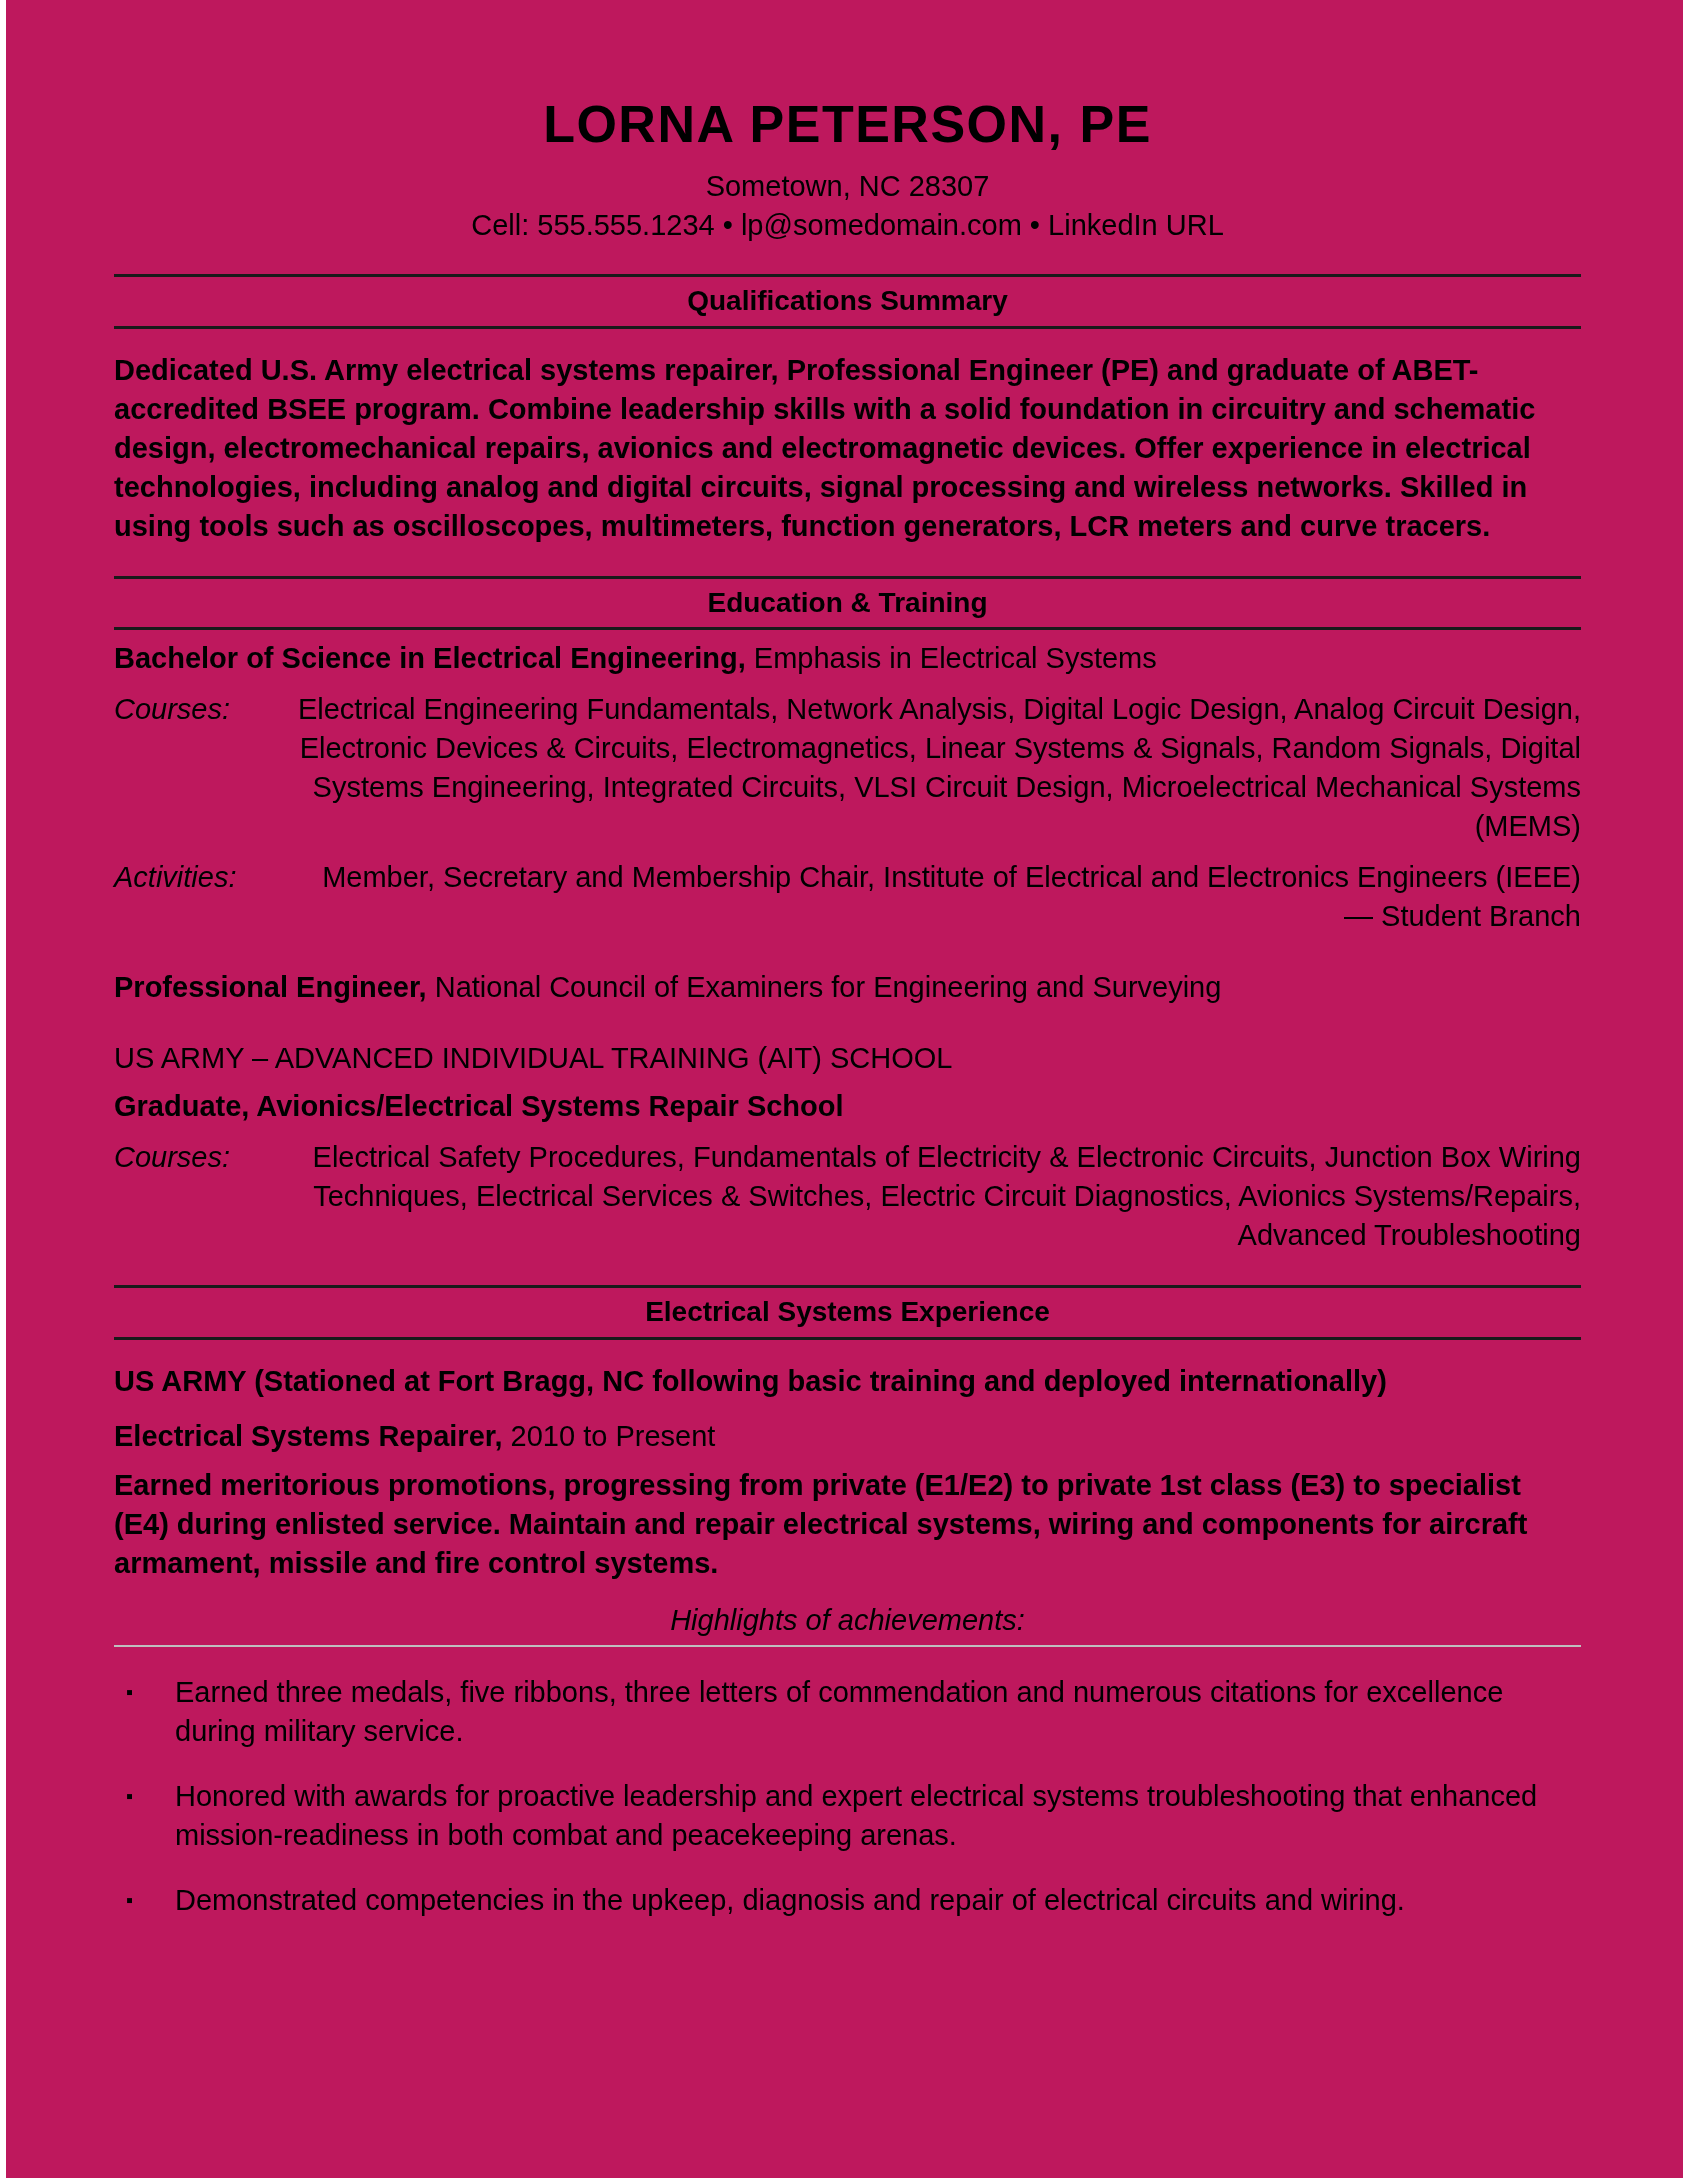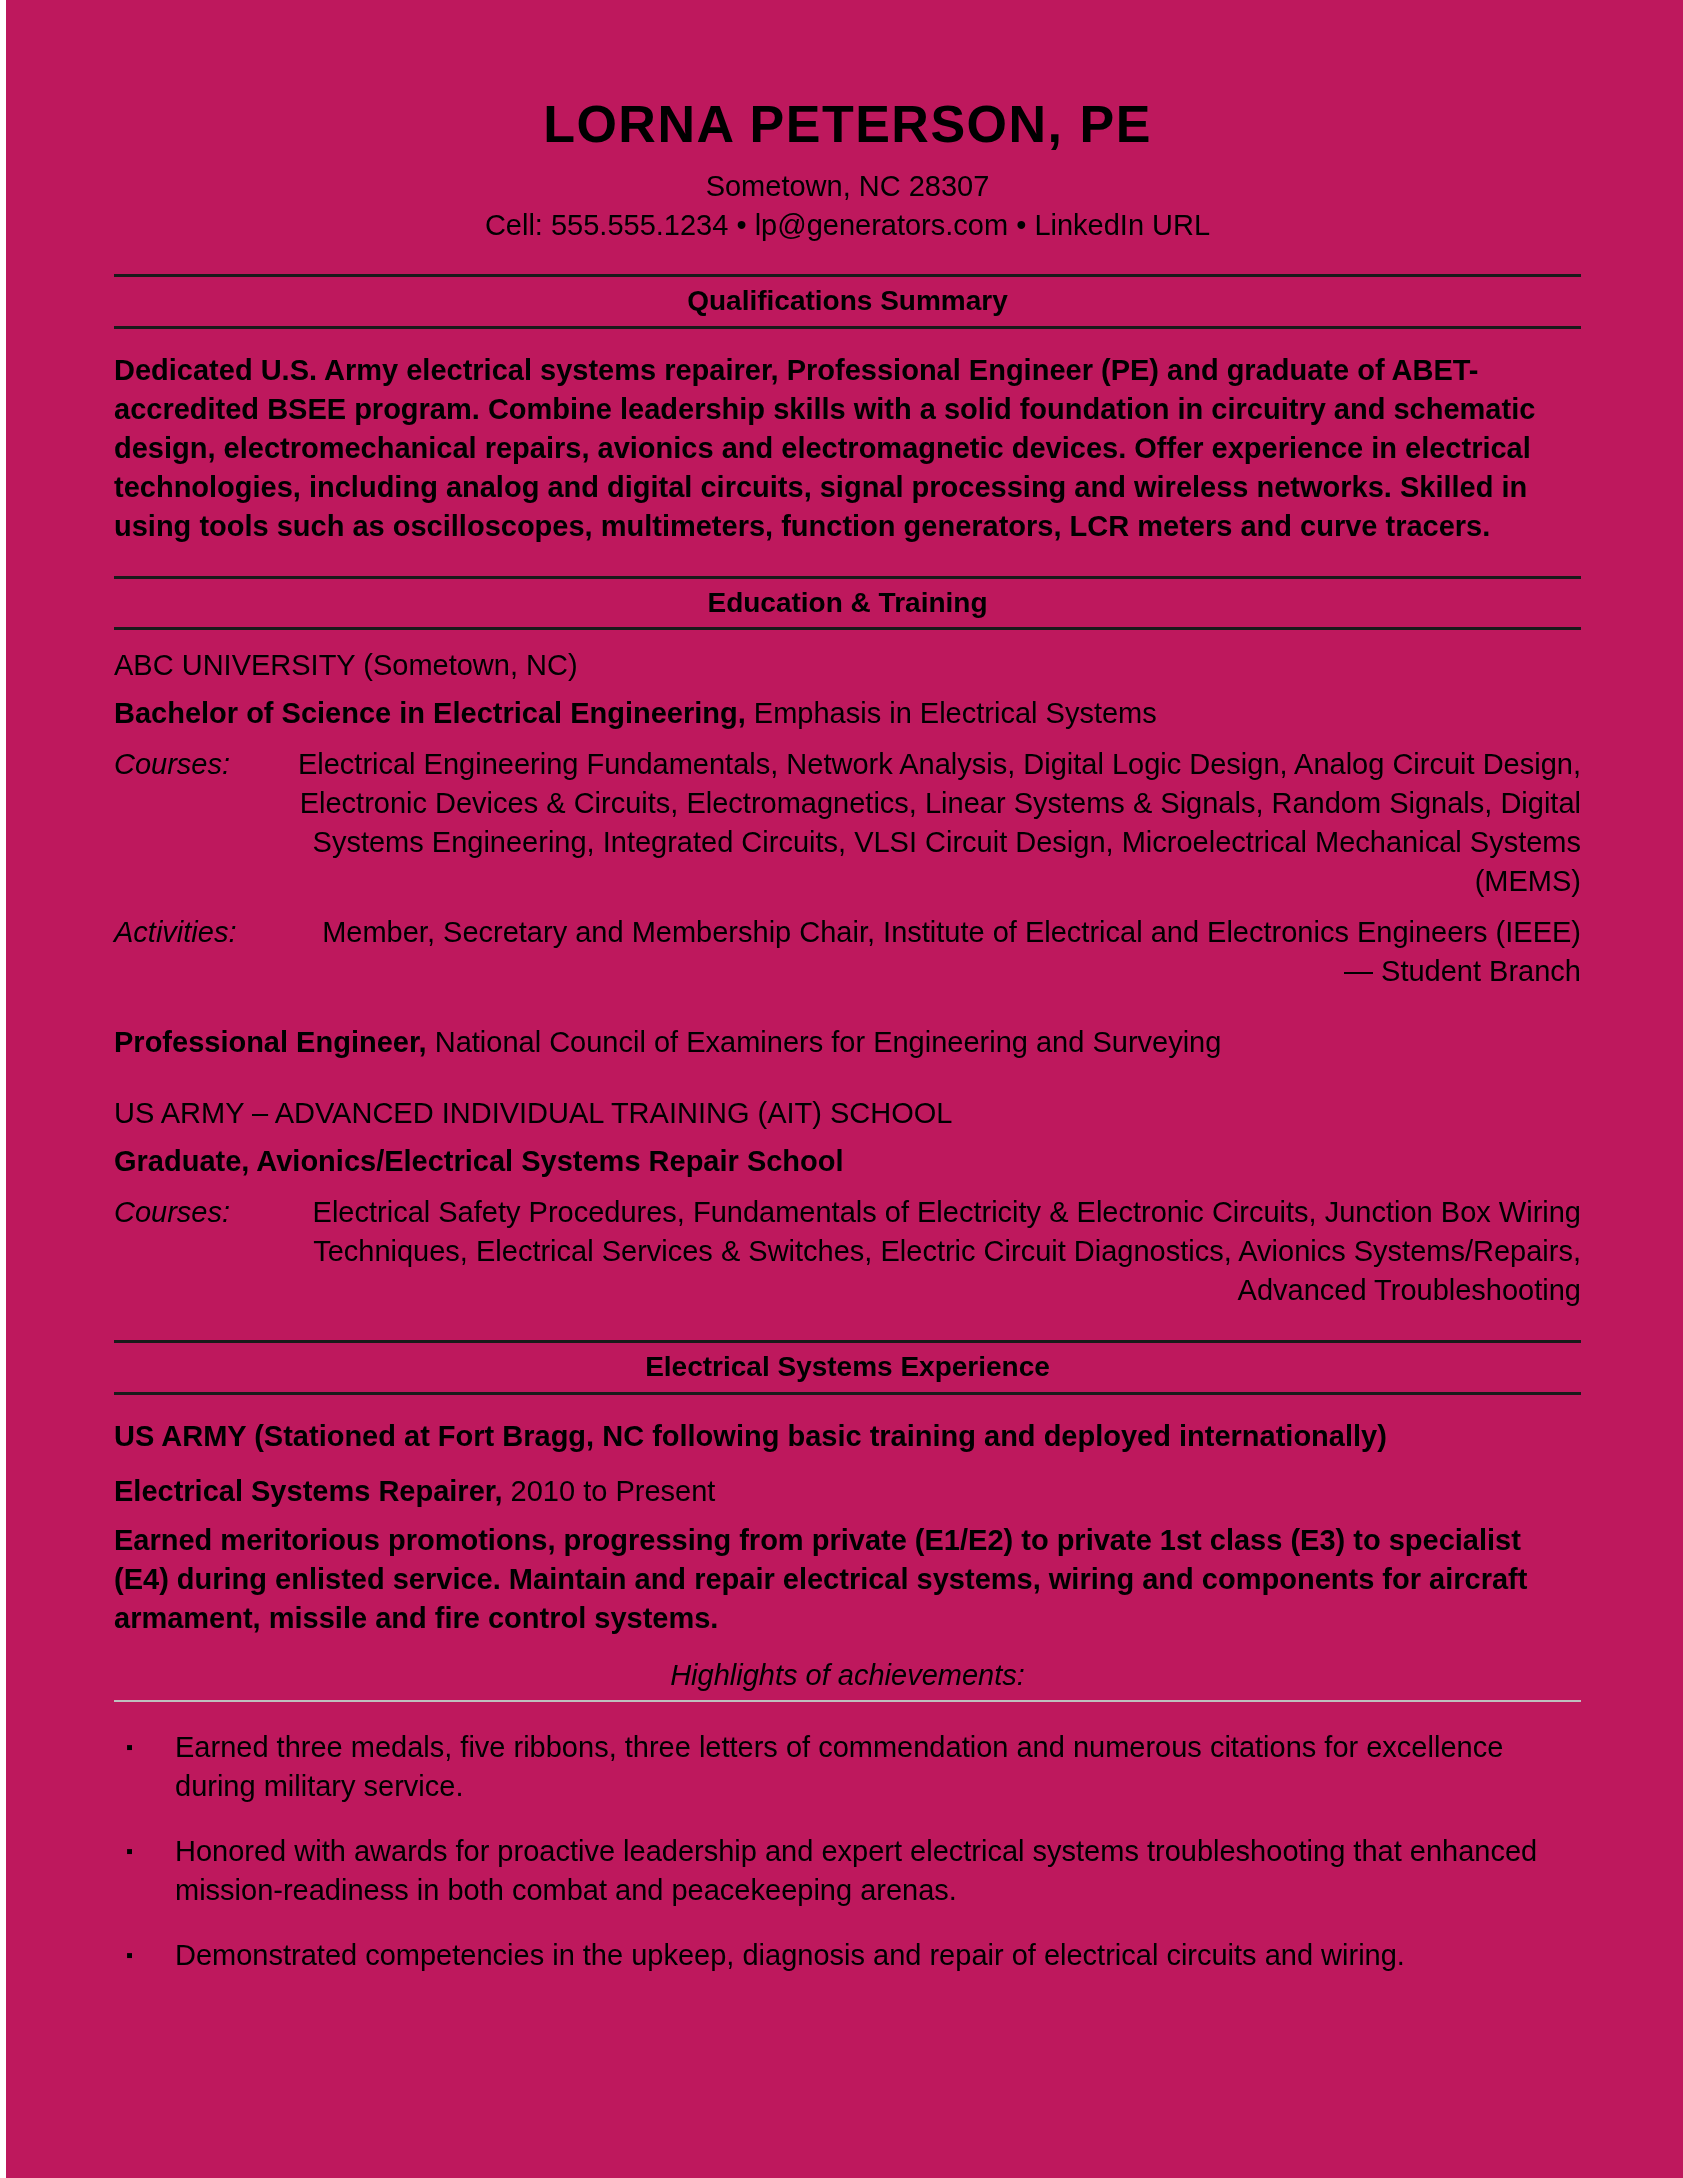--- a/index.html
+++ b/index.html
@@ -137,37 +137,36 @@
   }
 </style>
 </head>
 <body>
 
 <div class="page">
 
   <div class="header">
     <h1 class="name">LORNA PETERSON, PE</h1>
     <p class="contact-line">Sometown, NC 28307</p>
-    <p class="contact-line">Cell: 555.555.1234 • lp@generators.com • LinkedIn URL</p>
+    <p class="contact-line">Cell: 555.555.1234 • lp@somedomain.com • LinkedIn URL</p>
   </div>
 
   <div class="section-head">
     <div class="rule"></div>
     <div class="title">Qualifications Summary</div>
     <div class="rule"></div>
   </div>
   <p class="para">Dedicated U.S. Army electrical systems repairer, Professional Engineer (PE) and graduate of ABET-accredited BSEE program. Combine leadership skills with a solid foundation in circuitry and schematic design, electromechanical repairs, avionics and electromagnetic devices. Offer experience in electrical technologies, including analog and digital circuits, signal processing and wireless networks. Skilled in using tools such as oscilloscopes, multimeters, function generators, LCR meters and curve tracers.</p>
 
   <div class="section-head">
     <div class="rule"></div>
     <div class="title">Education &amp; Training</div>
     <div class="rule"></div>
   </div>
 
-  <p class="line">ABC UNIVERSITY (Sometown, NC)</p>
   <p class="line small-gap"><span class="bold">Bachelor of Science in Electrical Engineering,</span><span> Emphasis in Electrical Systems</span></p>
 
   <div class="hang">
     <div class="label">Courses:</div>
     <div class="content">Electrical Engineering Fundamentals, Network Analysis, Digital Logic Design, Analog Circuit Design, Electronic Devices &amp; Circuits, Electromagnetics, Linear Systems &amp; Signals, Random Signals, Digital Systems Engineering, Integrated Circuits, VLSI Circuit Design, Microelectrical Mechanical Systems (MEMS)</div>
   </div>
 
   <div class="hang">
     <div class="label">Activities:</div>
     <div class="content">Member, Secretary and Membership Chair, Institute of Electrical and Electronics Engineers (IEEE) — Student Branch</div>

